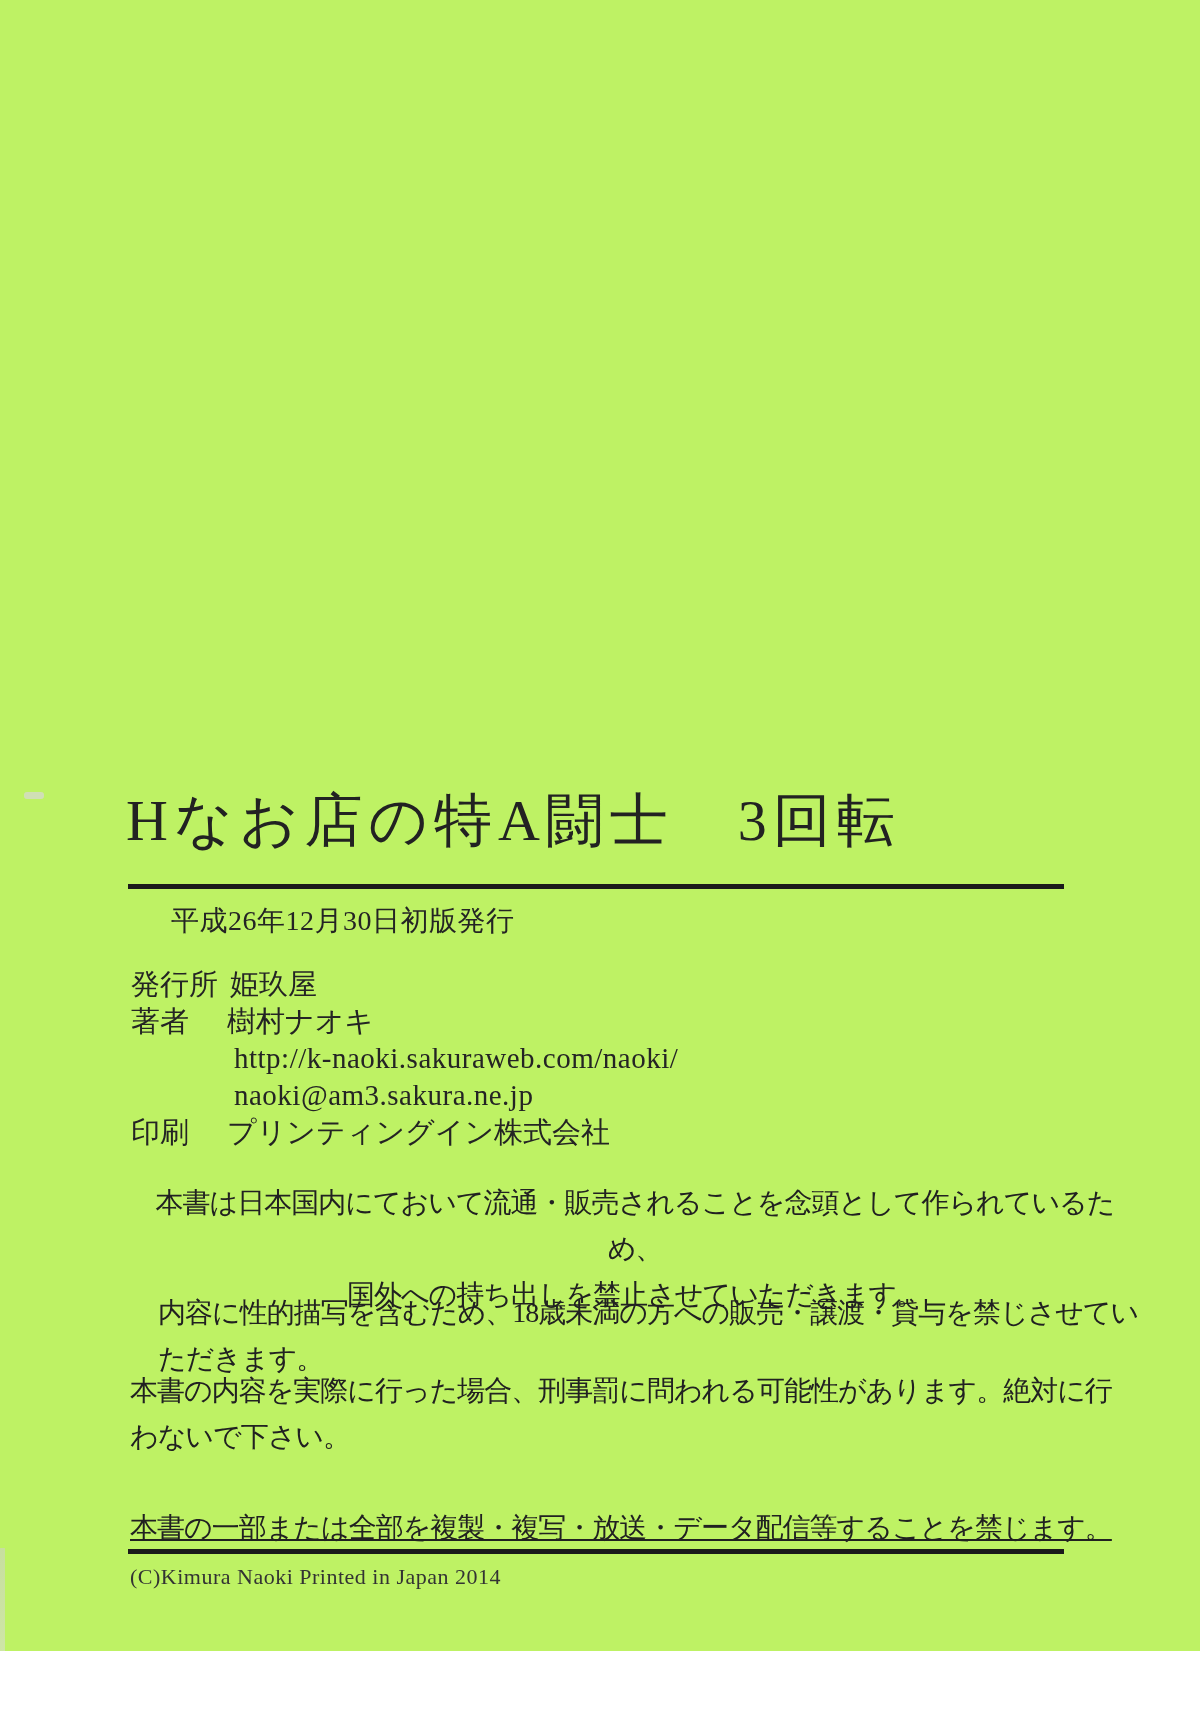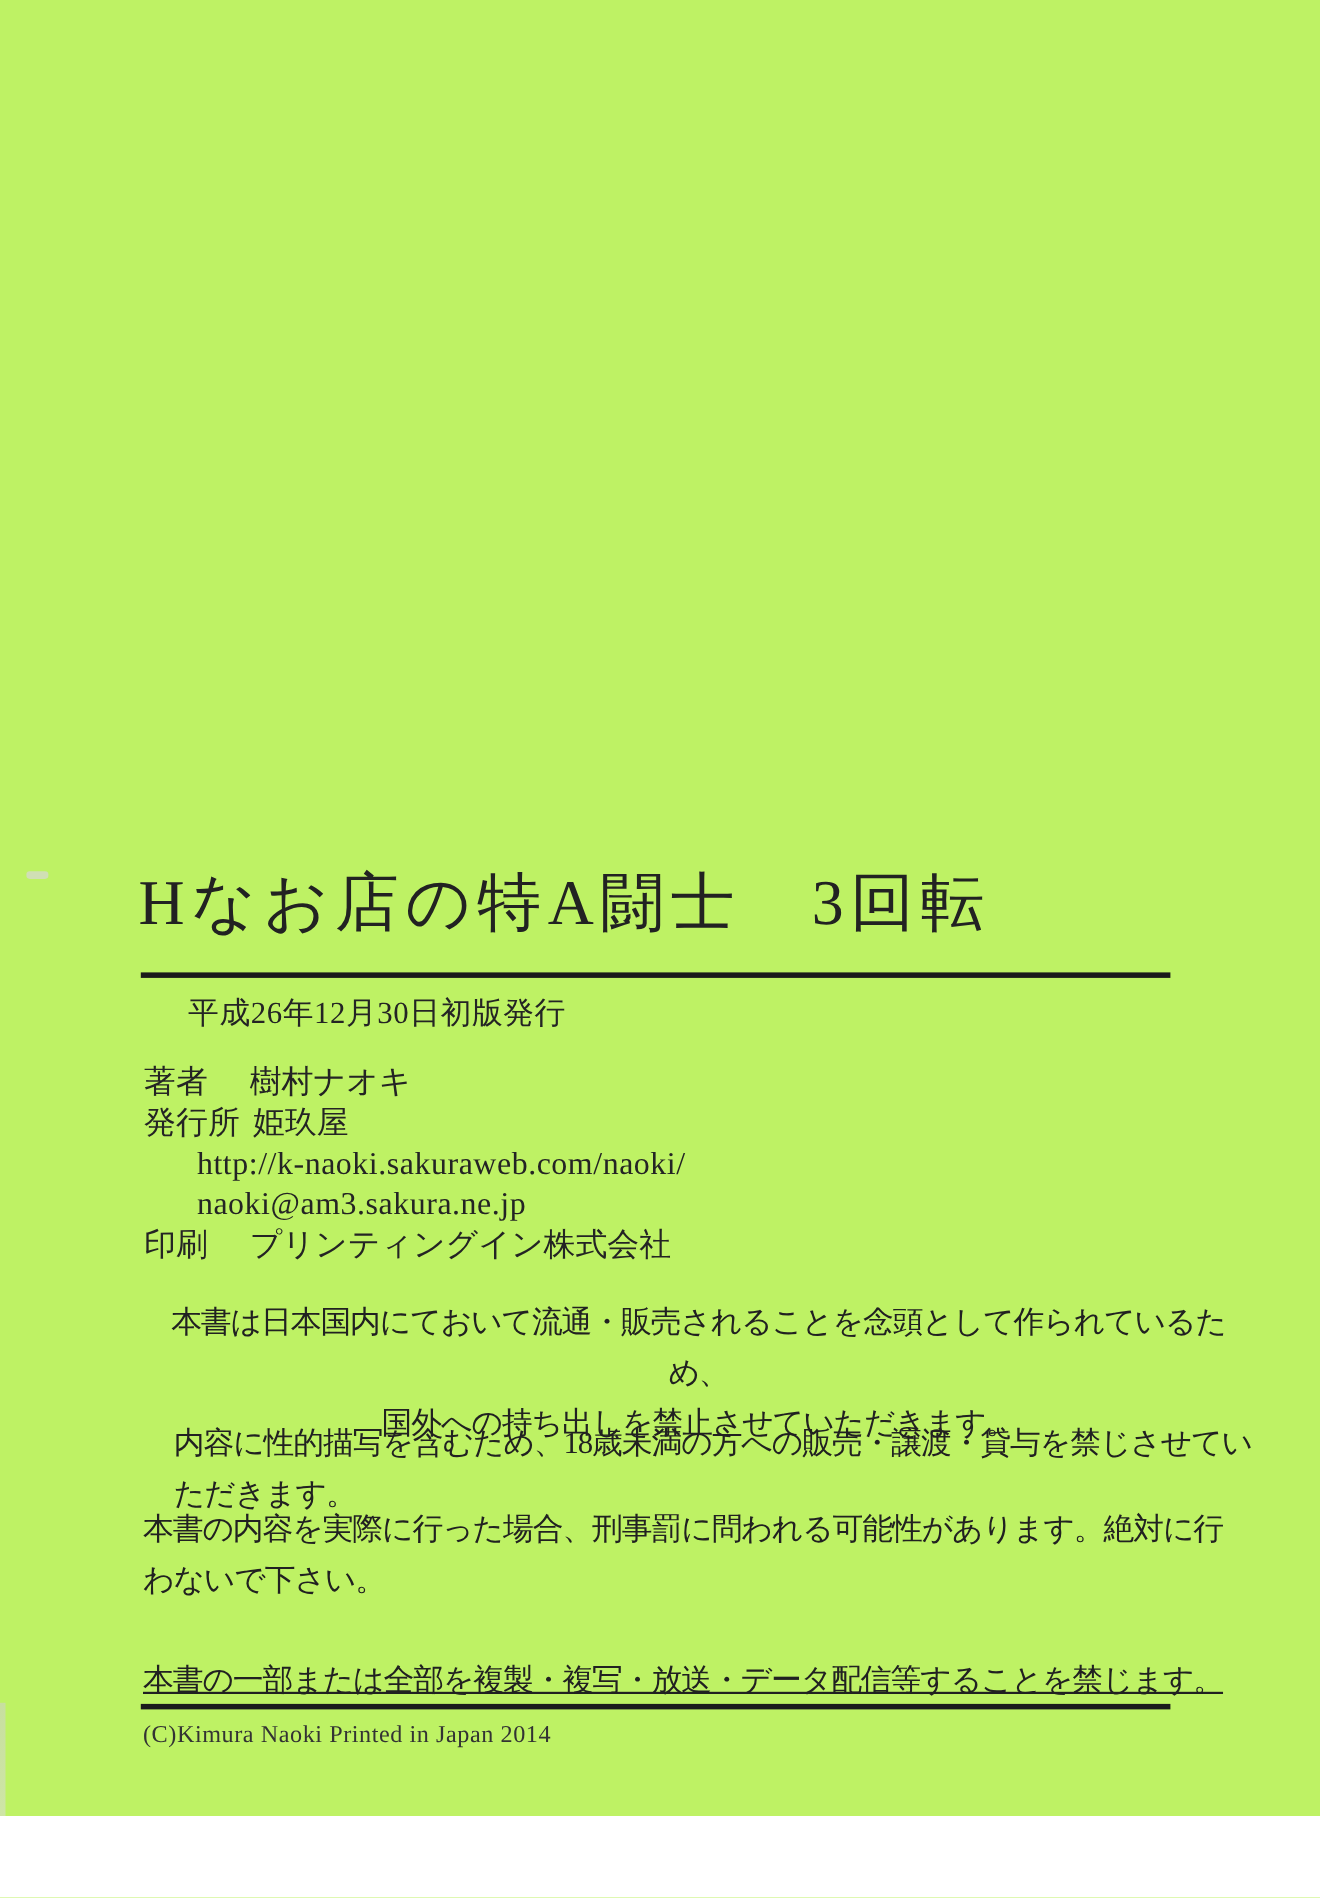--- a/index.html
+++ b/index.html
@@ -54,21 +54,21 @@
     line-height: 37px;
     color: #242424;
   }
   .credit-row { white-space: nowrap; }
   .credit-label {
     display: inline-block;
     min-width: 84px;
     margin-right: 12px;
   }
   .contact-line {
-    margin-left: 48px;
+    margin-left: 103px;
     white-space: nowrap;
     letter-spacing: 0.5px;
   }
   .notice {
     position: absolute;
     left: 130px;
     width: 1010px;
     margin: 0;
     font-size: 28px;
     line-height: 46px;
@@ -127,24 +127,24 @@
   <div class="scan-edge"></div>
 
   <h1 class="book-title">Hなお店の特A闘士　3回転</h1>
 
   <div class="rule rule-top"></div>
 
   <div class="edition-line">平成26年12月30日初版発行</div>
 
   <div class="credits">
     <div class="credit-row">
-      <span class="credit-label">著者</span><span>樹村ナオキ</span>
+      <span class="credit-label">発行所</span><span>姫玖屋</span>
     </div>
     <div class="credit-row">
-      <span class="credit-label">発行所</span><span>姫玖屋</span>
+      <span class="credit-label">著者</span><span>樹村ナオキ</span>
     </div>
     <div class="contact-line">http://k-naoki.sakuraweb.com/naoki/</div>
     <div class="contact-line">naoki@am3.sakura.ne.jp</div>
     <div class="credit-row">
       <span class="credit-label">印刷</span><span>プリンティングイン株式会社</span>
     </div>
   </div>
 
   <p class="notice notice-0">本書は日本国内にておいて流通・販売されることを念頭として作られているため、
 国外への持ち出しを禁止させていただきます。</p>

